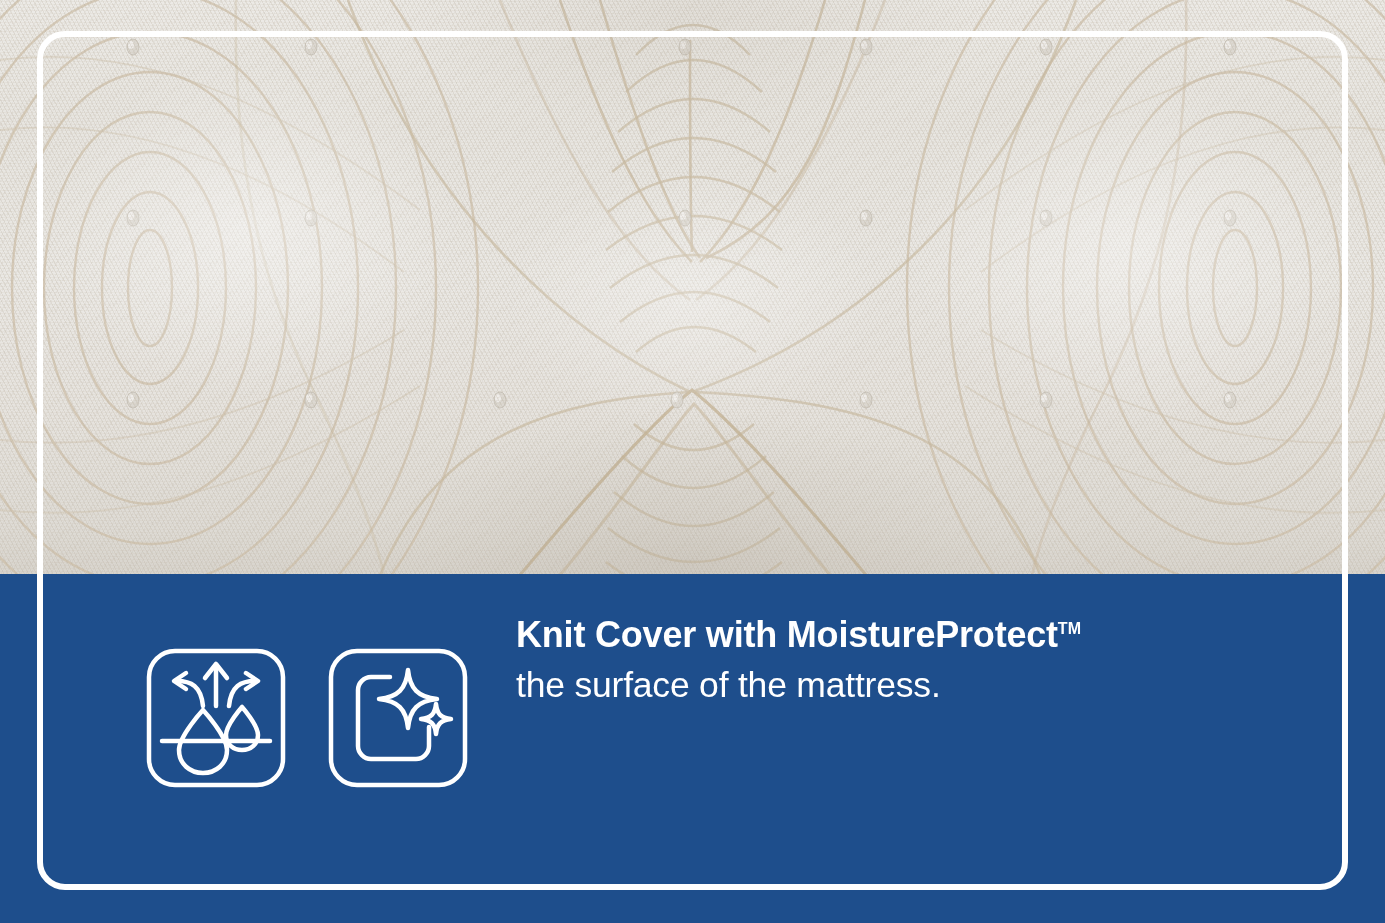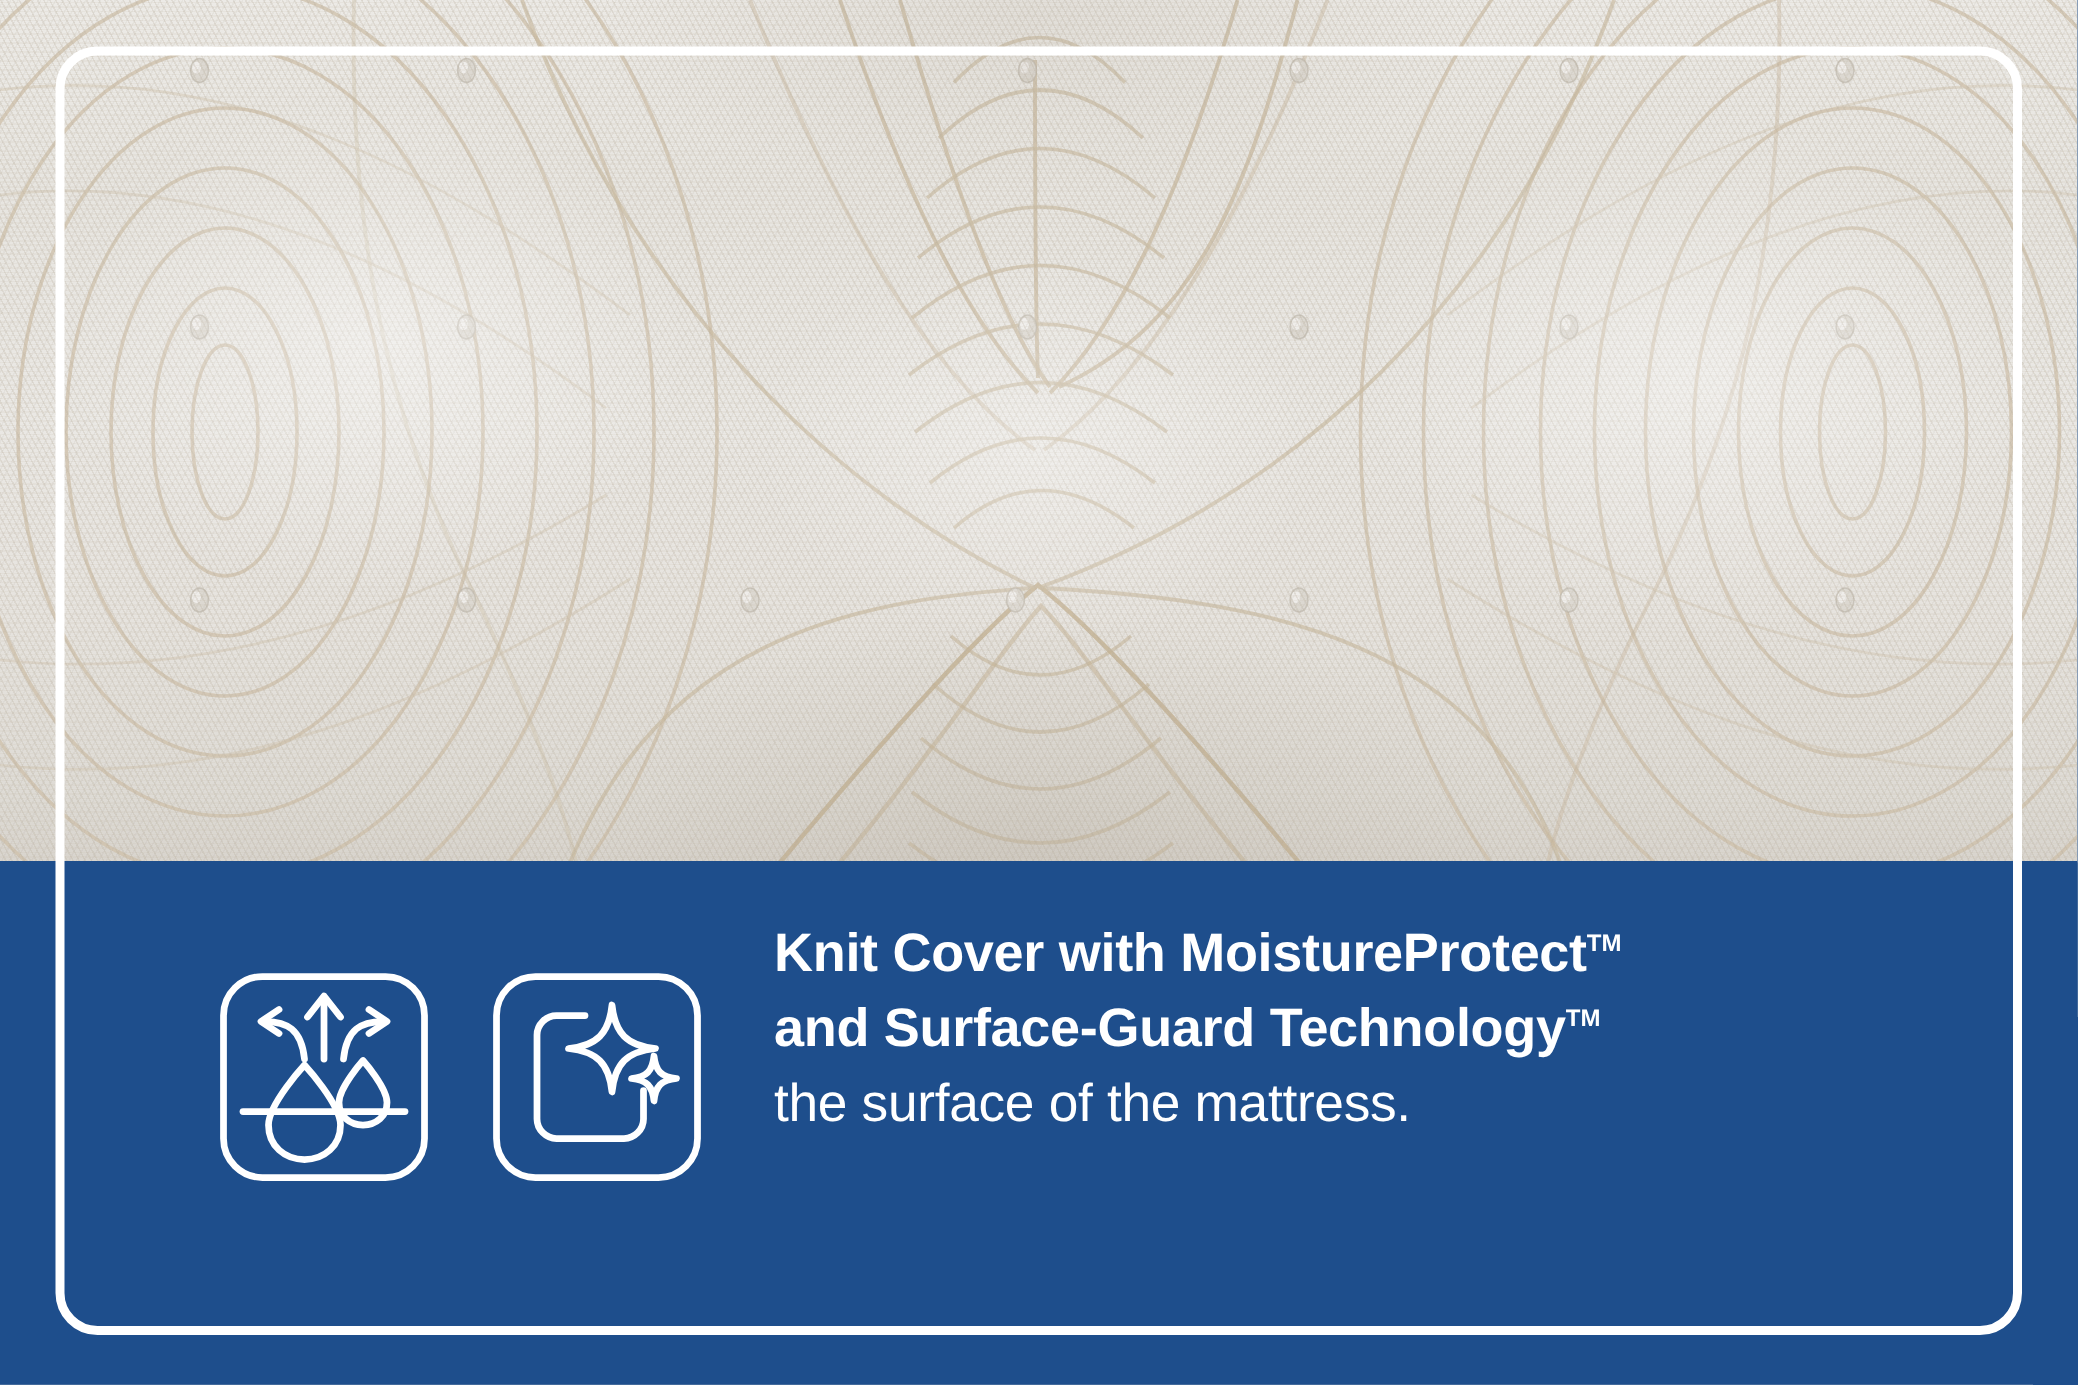--- a/index.html
+++ b/index.html
@@ -333,19 +333,18 @@
         <path d="M80,22 C82,41 90,49 109,51 C90,53 82,61 80,80
                  C78,61 70,53 51,51 C70,49 78,41 80,22 Z" fill="none" stroke="#ffffff" stroke-width="4.5" stroke-linejoin="round"></path>
 
         <path d="M108,56 C109,66 113,70 123,71 C113,72 109,76 108,86
                  C107,76 103,72 93,71 C103,70 107,66 108,56 Z" fill="none" stroke="#ffffff" stroke-width="4.5" stroke-linejoin="round"></path>
       </svg>
     </div>
 
     <div id="copy">
       <div class="line bold"><span>Knit Cover with MoistureProtect</span><span class="tm">TM</span></div>
-      <div class="line bold"><span>and Surface-Guard Technology</span><span class="tm">TM</span></div>
       <div class="line">the surface of the mattress.</div>
     </div>
   </div>
 
   <div id="frame"></div>
 </div>
 
 </body></html>

